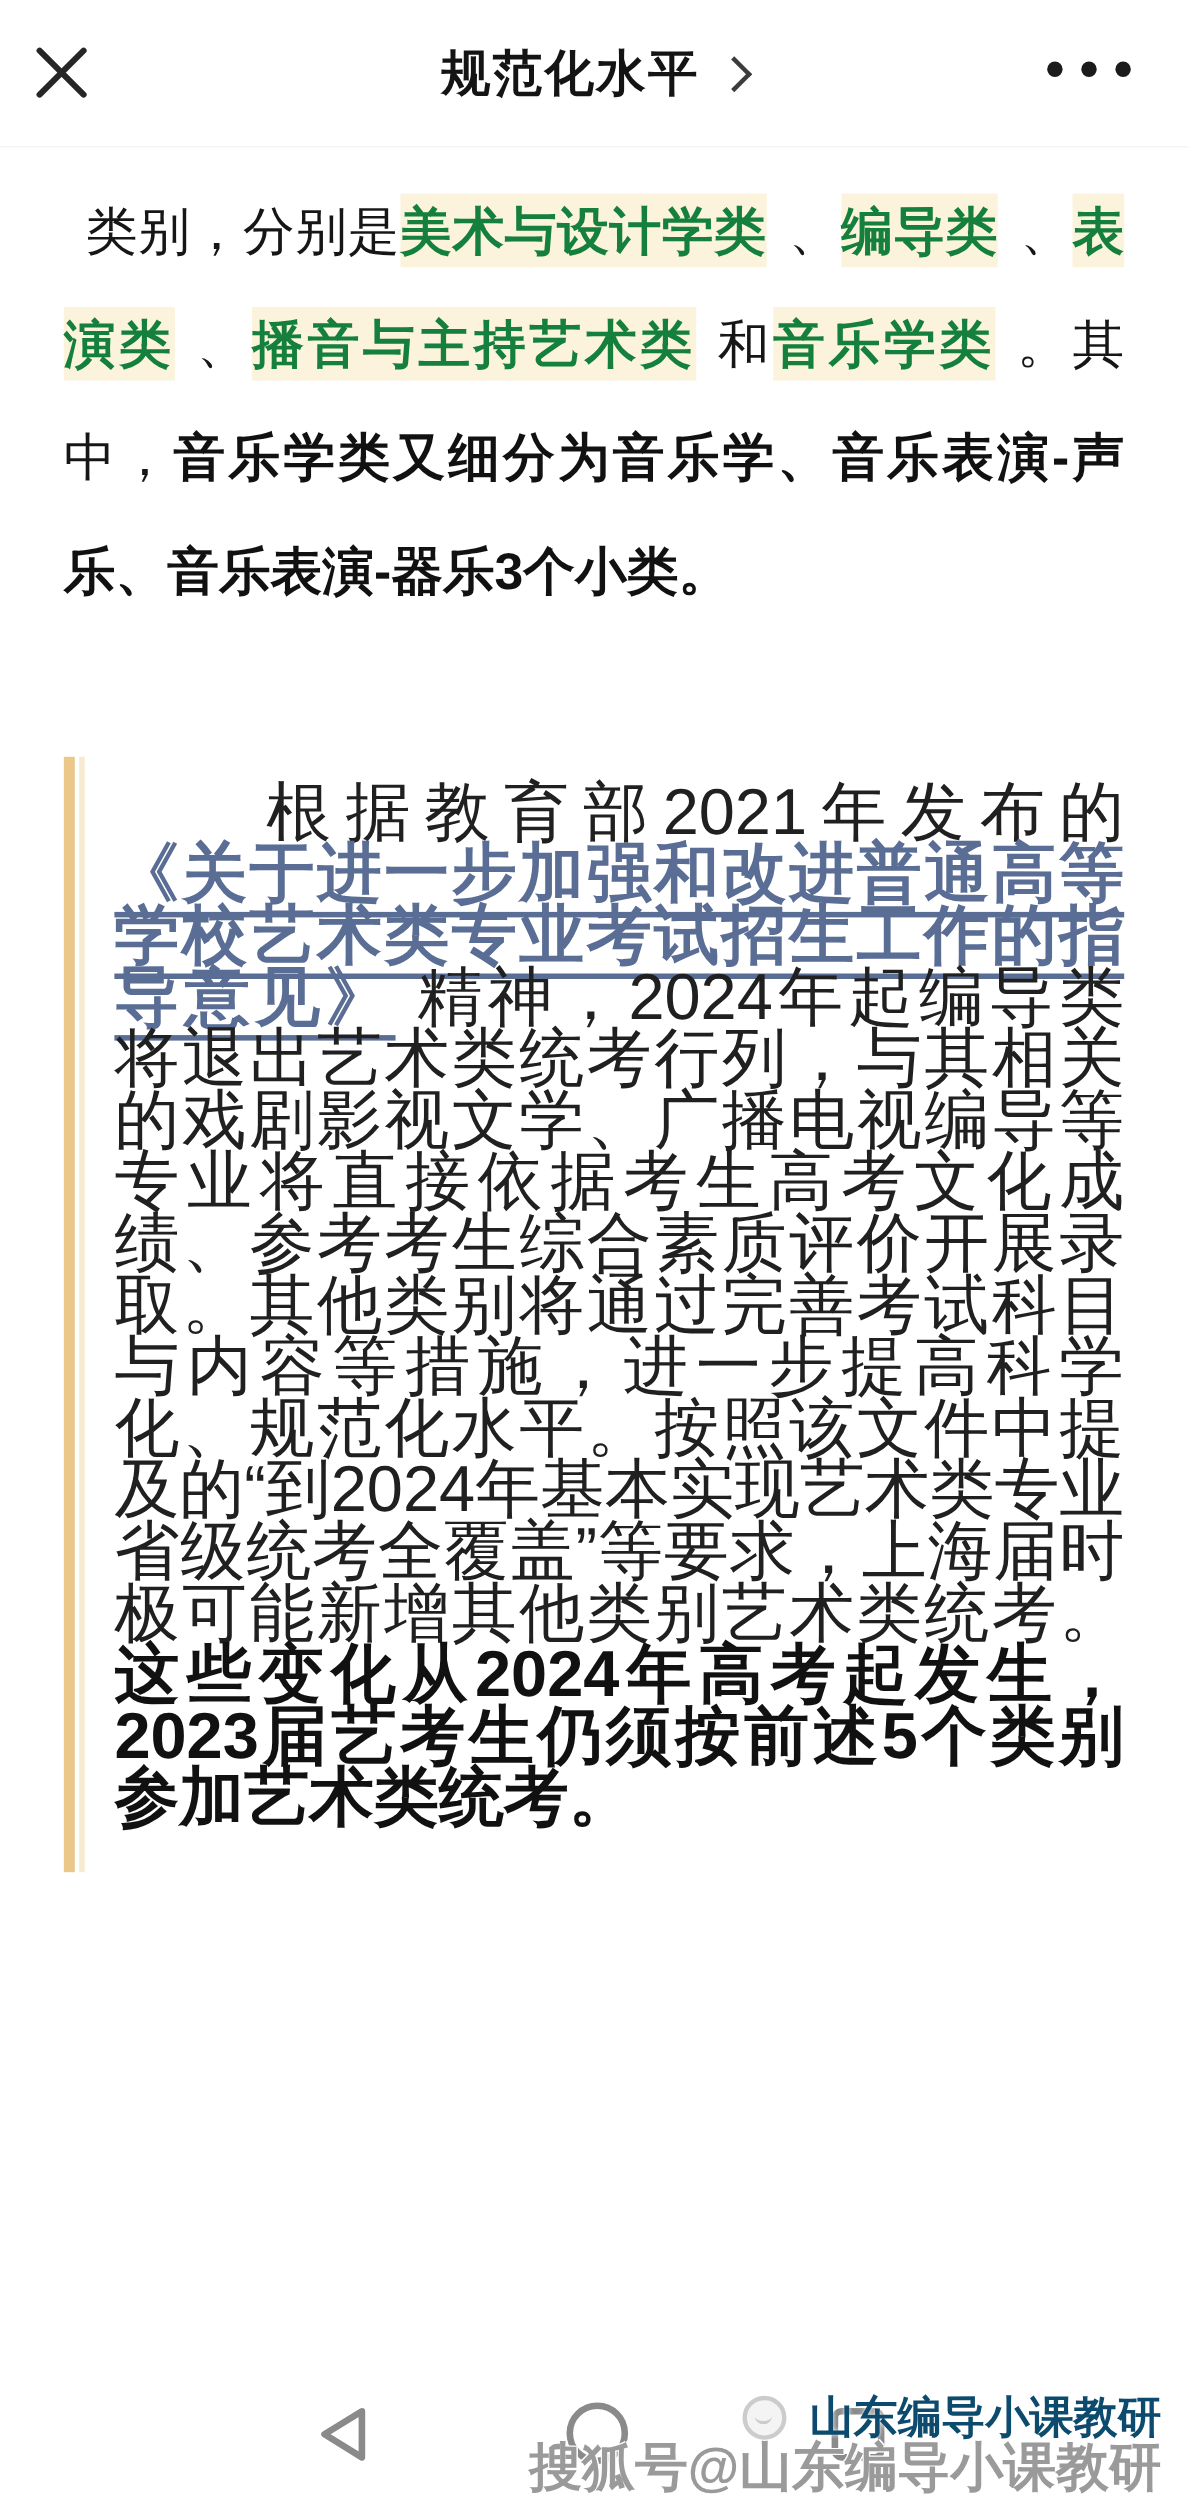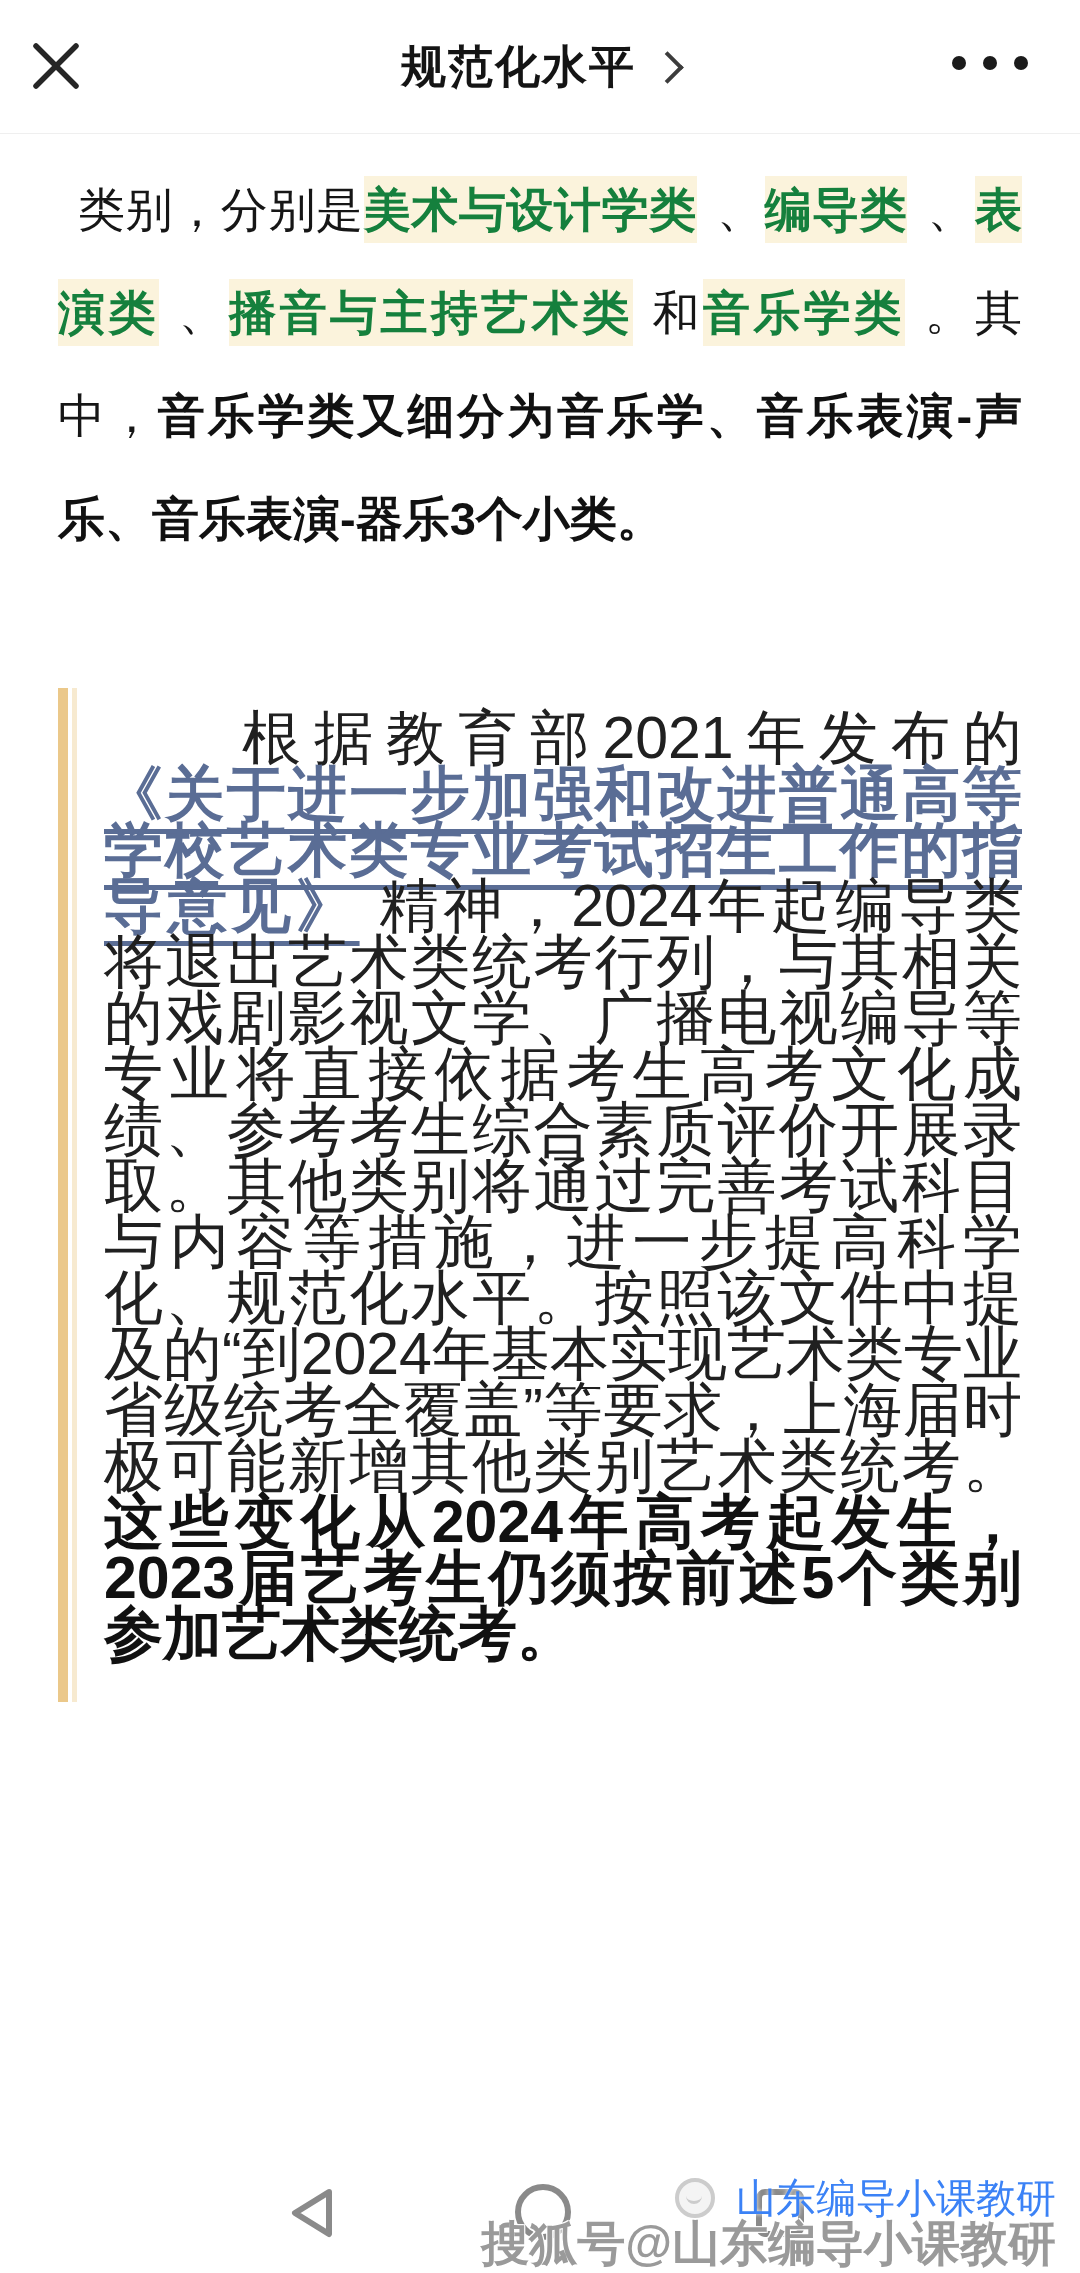--- a/index.html
+++ b/index.html
@@ -27,21 +27,21 @@
   .run-link{color:#5a6d95;font-weight:700;text-decoration:underline;text-decoration-thickness:5px;text-underline-offset:15px;cursor:pointer;}
   
   .navbar{position:absolute;left:0;bottom:0;width:1080px;height:115px;background:#fff;}
   .nav-ic{position:absolute;}
   .nav-back{left:287px;top:28px;}
   .nav-home{left:513px;top:24px;}
   .nav-recents{left:755px;top:30px;}
   
   .watermark{position:absolute;right:24px;bottom:6px;text-align:right;z-index:6;pointer-events:none;}
   .wm-line1{display:flex;align-items:center;justify-content:flex-end;gap:21px;
-    color:#3b82f6;font-size:40px;font-weight:400;text-shadow:0 0 4px #fff;line-height:46px;}
+    color:#0c4a6e;font-size:40px;font-weight:700;text-shadow:0 0 4px #fff;line-height:46px;}
   .wm-logo{width:40px;height:40px;border:4px solid #cccccc;border-radius:50%;box-sizing:border-box;position:relative;background:#f4f4f4;}
   .wm-logo::after{content:"";position:absolute;left:7px;top:9px;width:16px;height:10px;border-bottom:3px solid #cccccc;border-radius:0 0 10px 10px;}
   .wm-line2{color:#9a9a9a;font-size:48px;font-weight:700;line-height:46px;
     text-shadow:-1px -1px 0 #fff,1px -1px 0 #fff,-1px 1px 0 #fff,1px 1px 0 #fff;}
 </style>
 </head>
 <body>
 
 <div class="screen">
 

